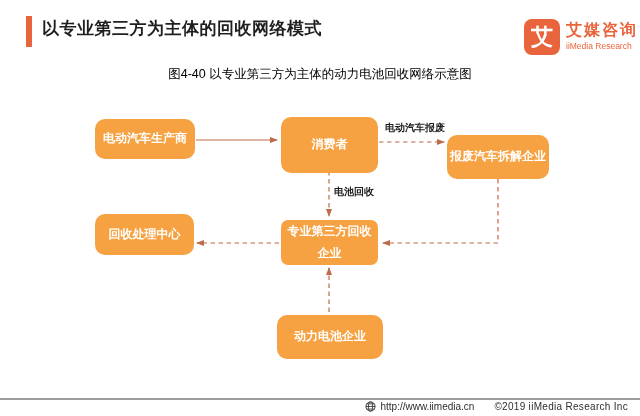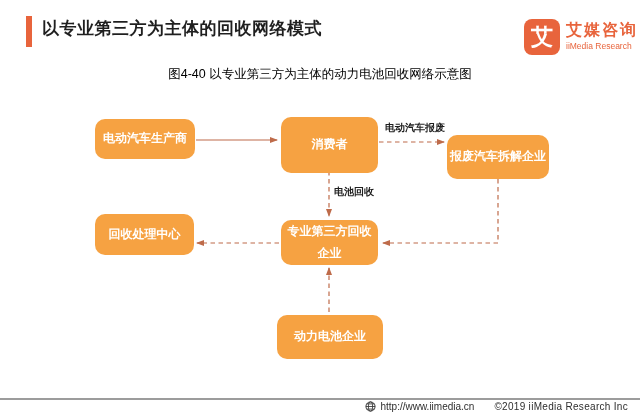--- a/index.html
+++ b/index.html
@@ -16,21 +16,21 @@
 
   
   .figure-caption{position:absolute;left:0;right:0;top:66px;text-align:center;font-size:12.5px;font-weight:normal;color:#000000;}
 
   
   .node{position:absolute;background:#F6A242;border-radius:10px;color:#ffffff;font-size:12px;font-weight:bold;display:flex;align-items:center;justify-content:center;text-align:center;line-height:1.8;}
   .node-ev{left:95px;top:119px;width:100px;height:40px;}
   .node-consumer{left:281px;top:117px;width:97px;height:56px;}
   .node-dismantler{left:447px;top:117px;width:102px;height:44px;margin-top:18px;}
   .node-center{left:95px;top:204px;width:99px;height:41px;margin-top:10px;}
-  .node-thirdparty{left:281px;top:220px;width:97px;height:45px;padding:12px 5px;box-sizing:border-box;}
+  .node-thirdparty{left:281px;top:220px;width:97px;height:45px;padding:12px 5px;box-sizing:border-box;border-radius:7px;}
   .node-battery{left:277px;top:315px;width:106px;height:44px;}
 
   .edge-label{position:absolute;font-size:10px;font-weight:bold;color:#1f1f1f;white-space:nowrap;}
   .edge-label-scrap{left:381px;top:121px;width:68px;text-align:center;}
   .edge-label-recycle{left:334px;top:185px;text-align:center;}
 
   .arrows{position:absolute;left:0;top:0;width:640px;height:416px;pointer-events:none;}
 
   
   .footer-line{position:absolute;left:0;right:0;top:398px;height:2px;background:#9c9c9c;}

